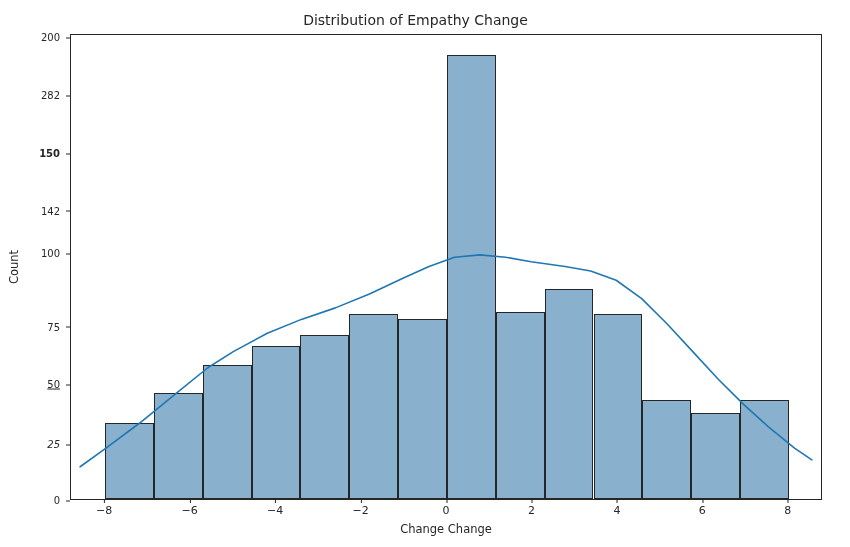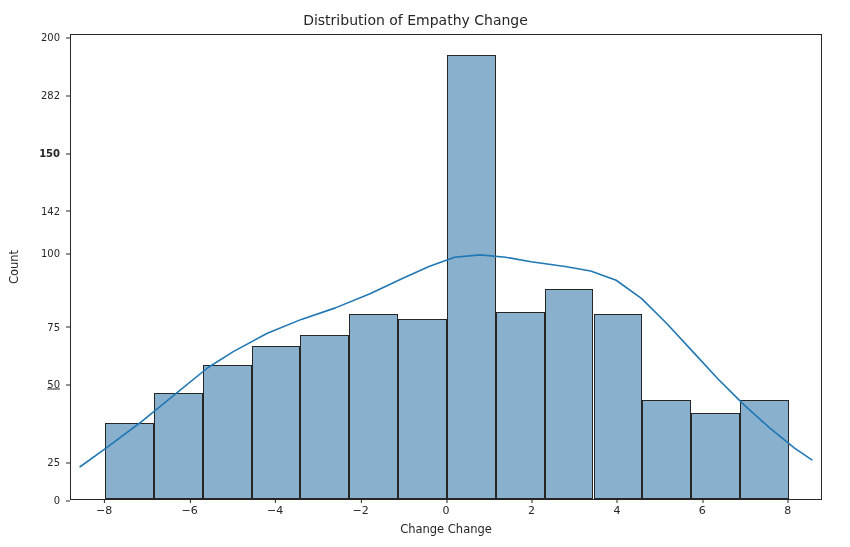--- a/index.html
+++ b/index.html
@@ -149,21 +149,21 @@
       </div>
     <svg class="kde-svg" id="kde-svg" viewBox="0 0 752 466">
       <path id="kde-path" class="kde-line" d="M8.55 433.62 L34.18 415.12 L68.36 389.68 L102.55 361.93 L136.73 334.18 L162.36 317.99 L196.55 299.49 L230.73 285.61 L264.91 274.05 L299.09 260.17 L333.27 243.99 L358.91 232.42 L384.55 223.17 L410.18 220.86 L435.82 223.17 L461.45 227.80 L495.64 232.42 L521.27 237.05 L546.91 246.30 L572.55 264.80 L598.18 290.24 L623.82 317.99 L649.45 345.74 L675.09 371.18 L700.73 394.31 L726.36 415.12 L743.45 426.68"></path>
     </svg>
   </div>
 
   <div class="y-axis">
     <div class="y-label">Count</div>
     <div id="y-ticks">
         <div class="y-tick" style="top: 466px;"><span class="tick-mark"></span><span>0</span></div>
-        <div class="y-tick" style="top: 428px;"><span class="tick-mark"></span><span>25</span></div>
+        <div class="y-tick" style="top: 410px; font-style: italic;"><span class="tick-mark"></span><span>25</span></div>
         <div class="y-tick" style="top: 350.37px; text-decoration: underline;"><span class="tick-mark"></span><span>50</span></div>
         <div class="y-tick" style="top: 292.55px; margin-left: 20px;"><span class="tick-mark"></span><span>75</span></div>
         <div class="y-tick" style="top: 219px;"><span class="tick-mark"></span><span>100</span></div>
         <div class="y-tick" style="top: 176.92px;"><span class="tick-mark"></span><span>142</span></div>
         <div class="y-tick" style="top: 119.1px; font-weight: bold;"><span class="tick-mark"></span><span>150</span></div>
         <div class="y-tick" style="top: 61.29px;"><span class="tick-mark"></span><span>282</span></div>
         <div class="y-tick" style="top: 3.47px;"><span class="tick-mark"></span><span>200</span></div>
       </div>
   </div>
 

